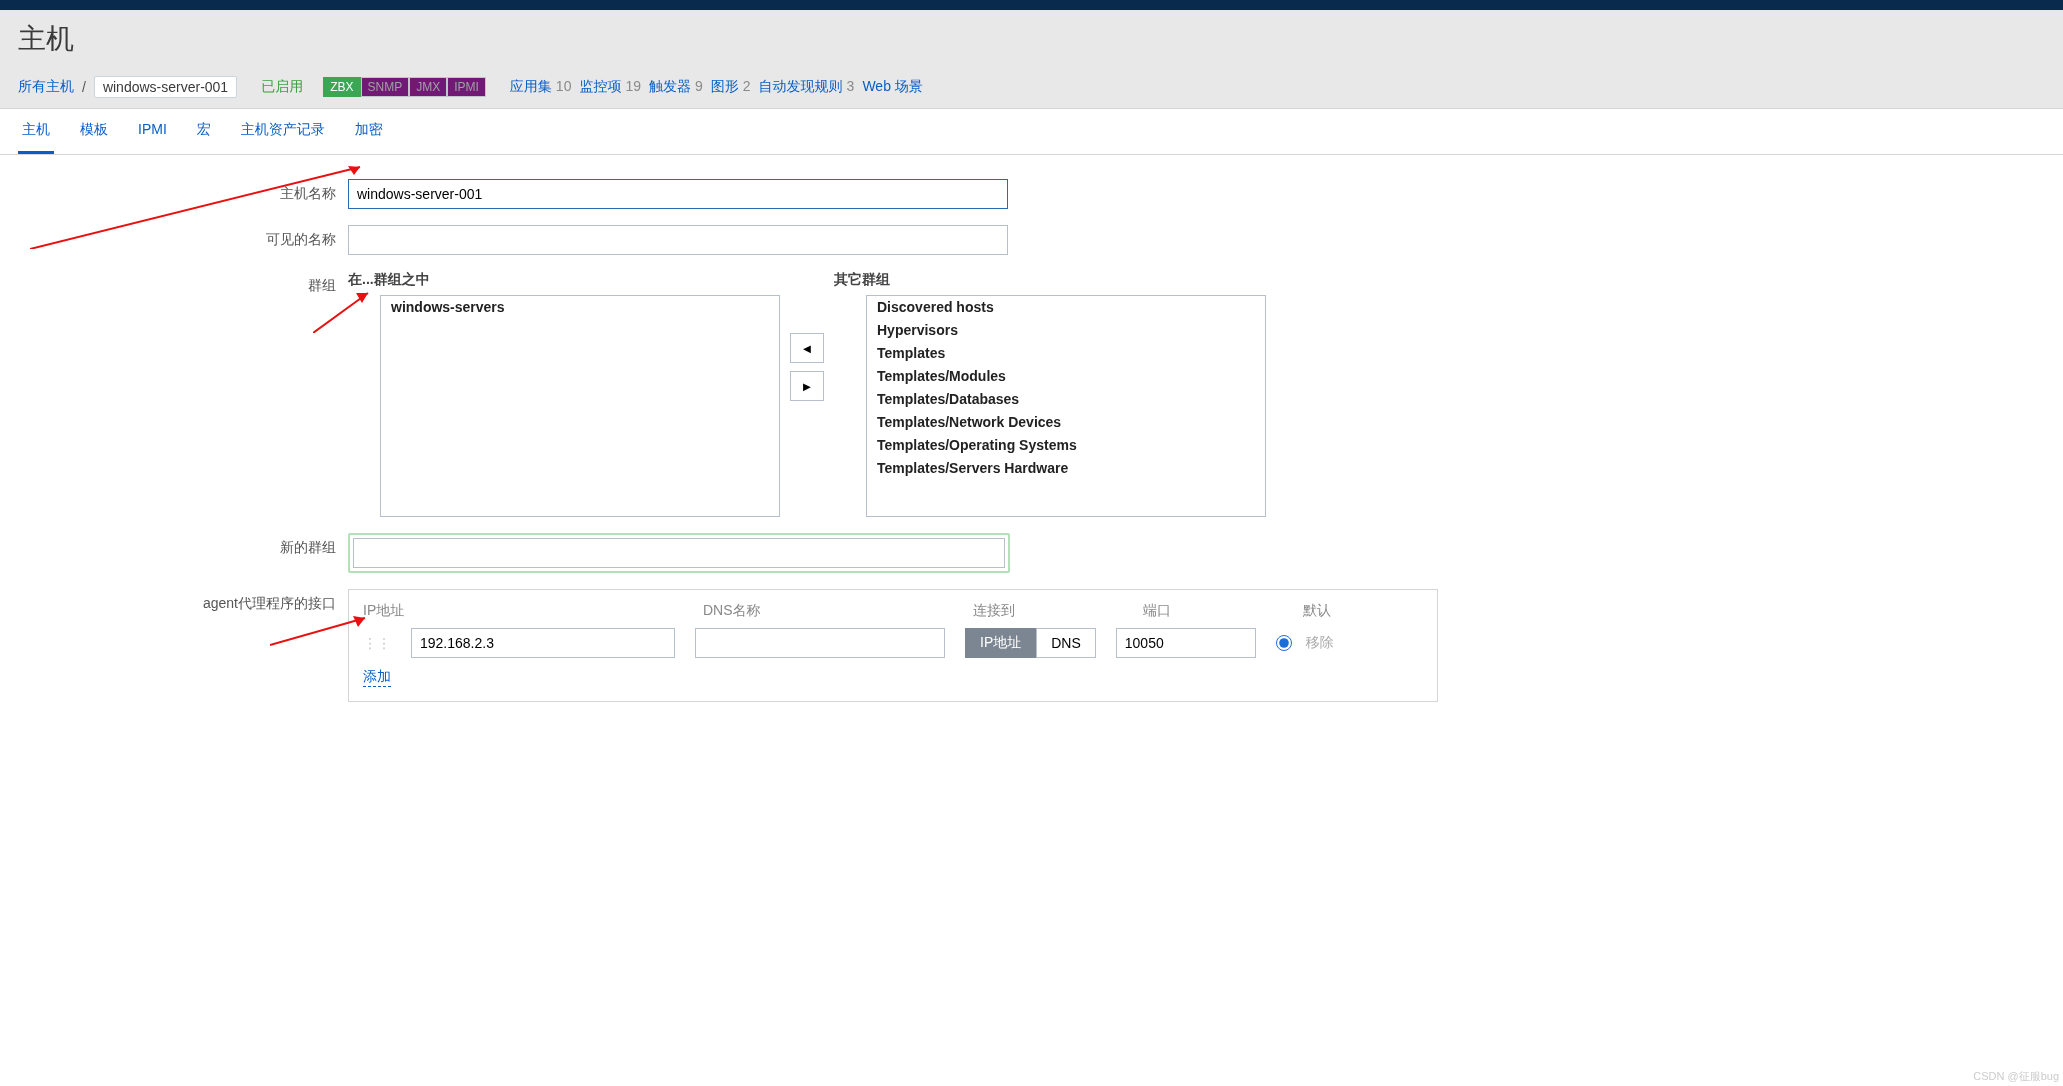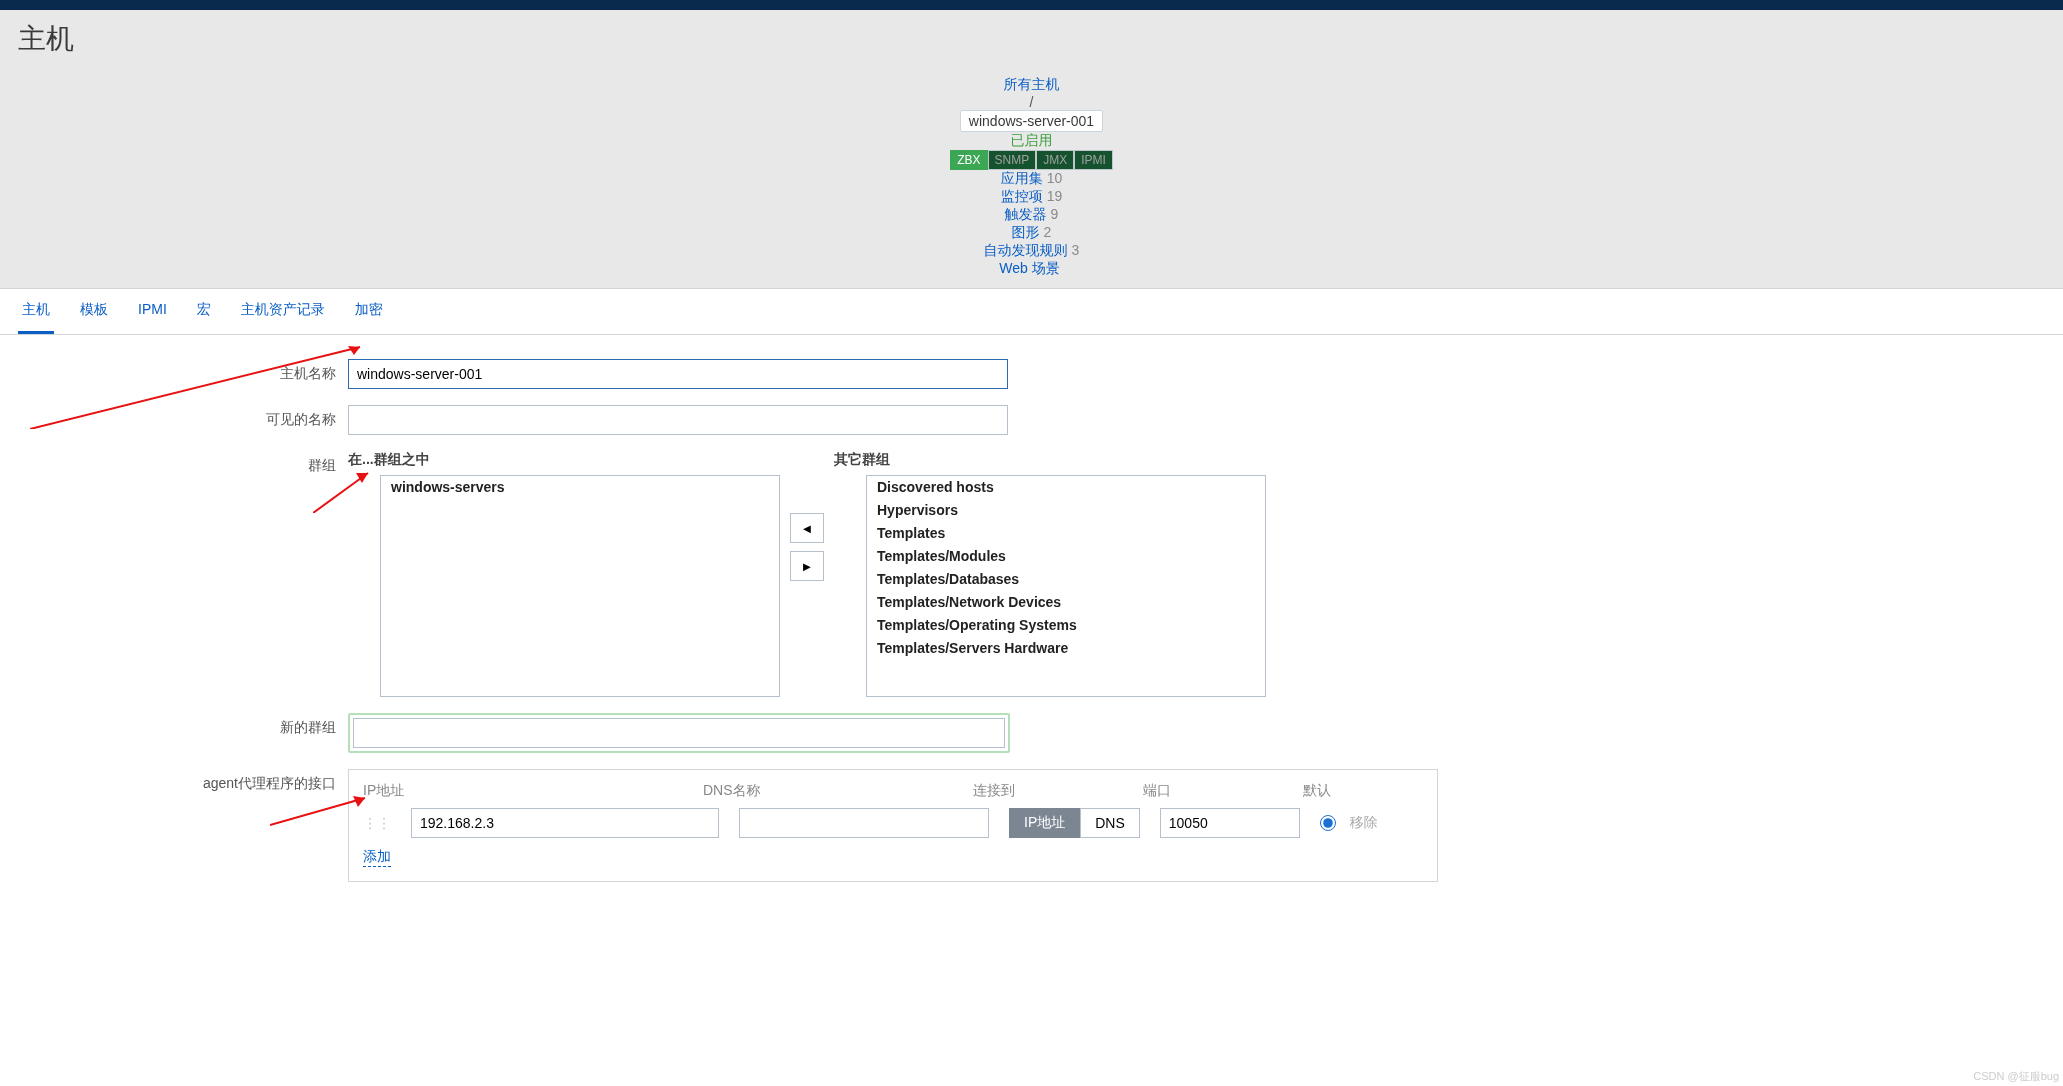--- a/index.html
+++ b/index.html
@@ -1,26 +1,26 @@
 <!DOCTYPE html>
 <html><head>
 <meta charset="utf-8">
 <style>
 * { box-sizing: border-box; margin: 0; padding: 0; font-family: Arial, "Microsoft YaHei", SimSun, sans-serif; }
 body { background: #fff; font-size: 14px; color: #1f2c33; }
 .topbar { height: 10px; background: #0a2a4d; border-bottom: 1px solid #0a2a4d; }
 .header-area { background: #e8e8e8; border-bottom: 1px solid #d5d5d5; padding: 10px 18px 0 18px; }
 .page-title { font-size: 28px; color: #3a3a3a; font-weight: 400; padding-bottom: 12px; }
-.crumb-row { padding: 6px 0 10px 0; display: flex; align-items: center; flex-wrap: wrap; font-size: 14px; flex-direction: column; }
+.crumb-row { padding: 6px 0 10px 0; display: flex; align-items: center; gap: 8px; flex-wrap: wrap; font-size: 14px; }
 .crumb-link { color: #0a5ec4; cursor: pointer; }
 .crumb-sep { color: #555; }
 .host-chip { display: inline-block; border: 1px solid #cbd5dd; background: #fff; padding: 2px 8px; border-radius: 2px; color: #3a3a3a; }
 .status-enabled { color: #3d9e3d; }
 .availability { display: inline-flex; }
-.availability span { display: inline-block; padding: 2px 6px; border: 1px solid #c0c7cc; font-size: 12px; color: #a0a0a0; background: #14532d; }
+.availability span { display: inline-block; padding: 2px 6px; border: 1px solid #c0c7cc; font-size: 12px; color: #a0a0a0; background: #701a75; }
 .availability span.zbx-on { background: #3ba654; color: #fff; border-color: #3ba654; }
 .crumb-metric { color: #0a5ec4; cursor: pointer; }
 .crumb-metric .n { color: #8a8a8a; margin-left: 4px; }
 .content { background: #fff; padding: 0 0 40px 0; }
 .tabs { display: flex; gap: 22px; border-bottom: 1px solid #d5d5d5; padding: 0 18px; }
 .tab { padding: 12px 4px; color: #0a5ec4; cursor: pointer; border-bottom: 3px solid transparent; }
 .tab.active { border-bottom: 3px solid #0a5ec4; font-weight: 500; }
 .form { padding: 24px 18px 0 18px; }
 .row { display: flex; align-items: flex-start; margin-bottom: 16px; }
 .row-label { width: 330px; text-align: right; padding-right: 12px; padding-top: 6px; color: #555; }
@@ -38,21 +38,21 @@
 .move-btns button { width: 34px; height: 30px; border: 1px solid #b5c0cc; background: #fff; cursor: pointer; font-size: 13px; }
 .iface-box { border: 1px solid #d5d5d5; padding: 12px 14px 14px 14px; width: 1090px; }
 .iface-head { display: flex; gap: 20px; color: #888; margin-bottom: 8px; }
 .iface-head .c1 { width: 320px; }
 .iface-head .c2 { width: 250px; }
 .iface-head .c3 { width: 150px; }
 .iface-head .c4 { width: 140px; }
 .iface-head .c5 { width: 90px; }
 .iface-row { display: flex; gap: 20px; align-items: center; }
 .iface-row input.small { height: 30px; border: 1px solid #b5c0cc; padding: 0 8px; font-size: 14px; }
-.iface-row .c1 input { width: 308px; }
+.iface-row .c1 input { width: 264px; }
 .iface-row .c2 input { width: 250px; }
 .btn-group { display: flex; }
 .btn-group button { height: 30px; padding: 0 14px; border: 1px solid #b5c0cc; background: #fff; cursor: pointer; font-size: 14px; }
 .btn-group button.active { background: #7b8692; color: #fff; border-color: #7b8692; }
 .iface-row .c4 input { width: 140px; }
 .radio { width: 16px; height: 16px; accent-color: #1b6fd6; }
 .remove-link { color: #a9a9a9; }
 .add-link { color: #0a5ec4; border-bottom: 1px dashed #0a5ec4; cursor: pointer; margin-top: 10px; display: inline-block; }
 .watermark { position: fixed; right: 4px; bottom: 2px; color: #ccc; font-size: 11px; }
 .arrow { position: absolute; pointer-events: none; }

